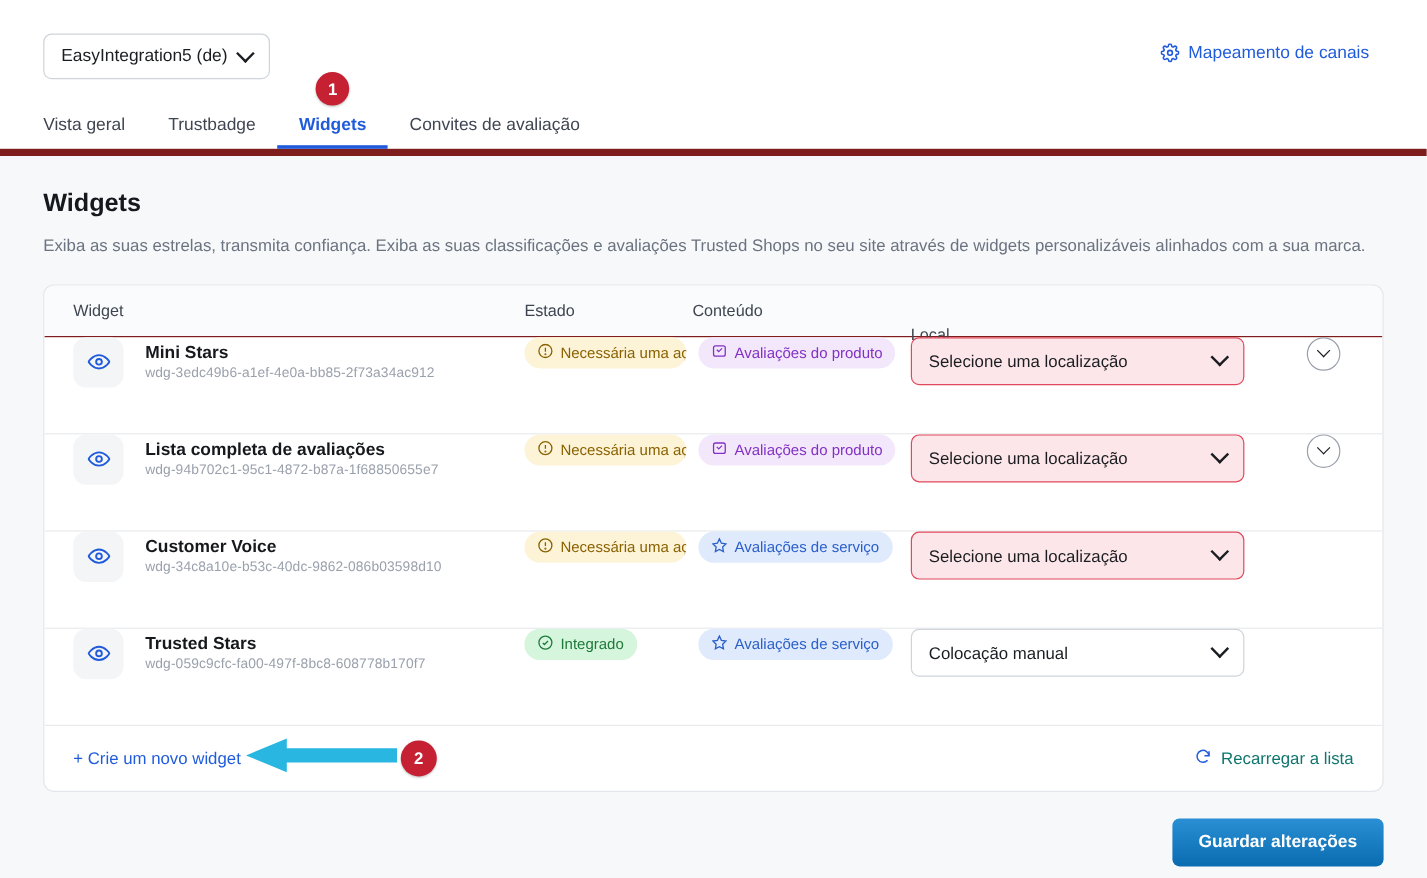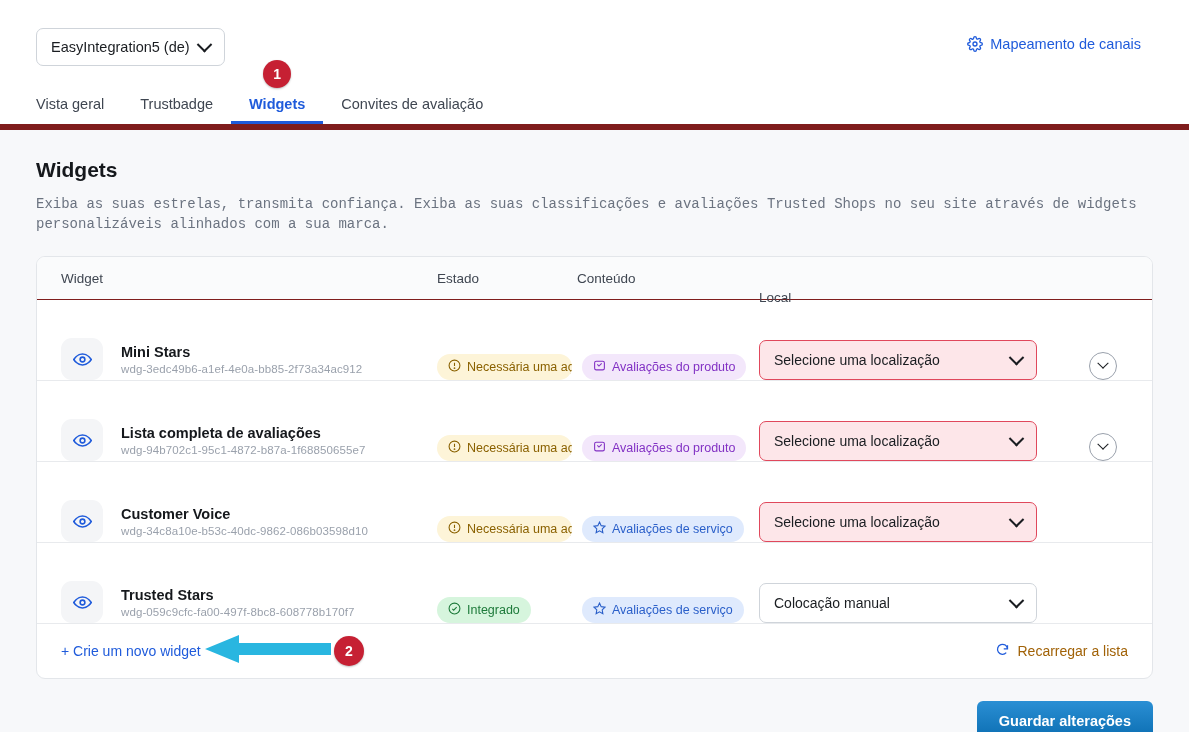--- a/index.html
+++ b/index.html
@@ -74,21 +74,21 @@
   
   .page {
     position: relative;
     height: 602px;
     background: #f7f8fa;
     padding: 28px 36px 0;
   }
   .page-title { font-size: 21px; font-weight: bold; color: #15181c; }
   .page-desc {
     margin-top: 13px;
-    font-size: 14px; color: #6b7380; line-height: 1.4; font-family: Liberation Mono, monospace;
+    font-size: 14px; color: #6b7380; line-height: 1.4;
   }
 
   
   .card {
     margin-top: 22px;
     background: #fff;
     border: 1px solid #e3e6ea;
     border-radius: 9px;
     overflow: hidden;
   }
@@ -99,21 +99,21 @@
     border-bottom: 1px solid #7f1d1d;
     font-size: 13.5px; color: #3f4651;
   }
   .c-widget { width: 400px; padding-left: 24px; }
   .c-estado { width: 140px; }
   .c-conteudo { width: 182px; }
   .c-local  { width: 330px; margin-top: 39px; }
   .c-action { flex: 1; }
 
   .trow {
-    display: flex; align-items: flex-end;
+    display: flex; align-items: flex-start;
     height: 81px;
     border-bottom: 1px solid #e8eaed;
   }
   .trow:last-of-type { border-bottom: 1px solid #e8eaed; }
 
   .wcell { width: 400px; padding-left: 24px; display: flex; align-items: center; gap: 18px; }
   .eye {
     width: 42px; height: 42px; flex: 0 0 42px;
     border-radius: 11px; background: #f4f5f7;
     display: flex; align-items: center; justify-content: center;
@@ -160,21 +160,21 @@
 
   .tfoot {
     display: flex; align-items: center;
     height: 54px; padding: 0 24px;
     position: relative;
   }
   .create-link { font-size: 14px; color: #1f5bdb; cursor: pointer; }
   .reload {
     margin-left: auto;
     display: flex; align-items: center; gap: 8px;
-    font-size: 14px; color: #a16207; cursor: pointer;
+    font-size: 14px; color: #0f766e; cursor: pointer;
   }
 
   
   .anno-arrow {
     position: absolute; left: 168px; top: 50%;
     transform: translateY(-50%);
     pointer-events: none;
   }
   .anno-badge {
     position: absolute; left: 297px; top: 50%;

